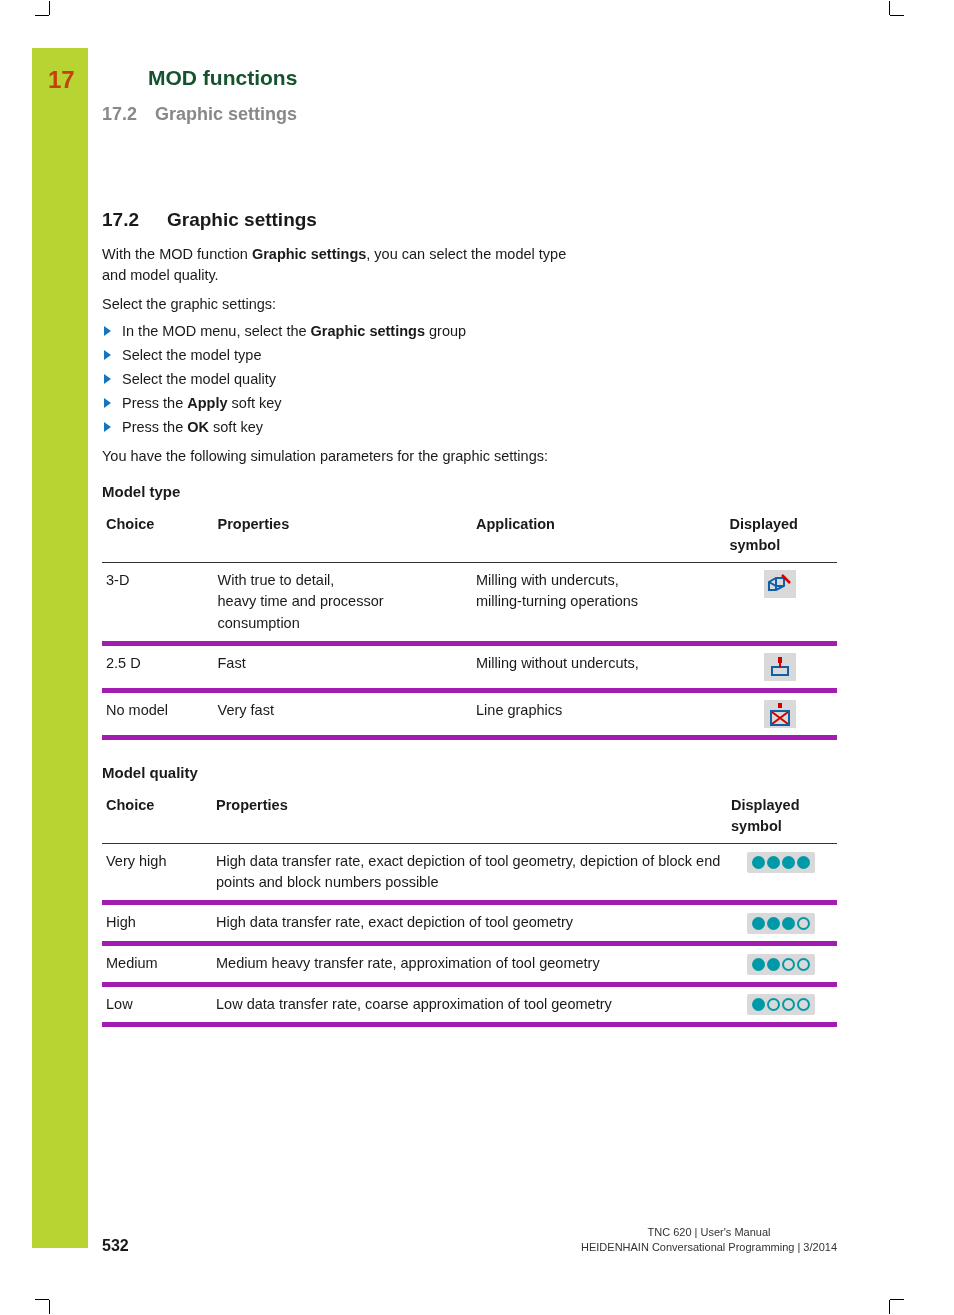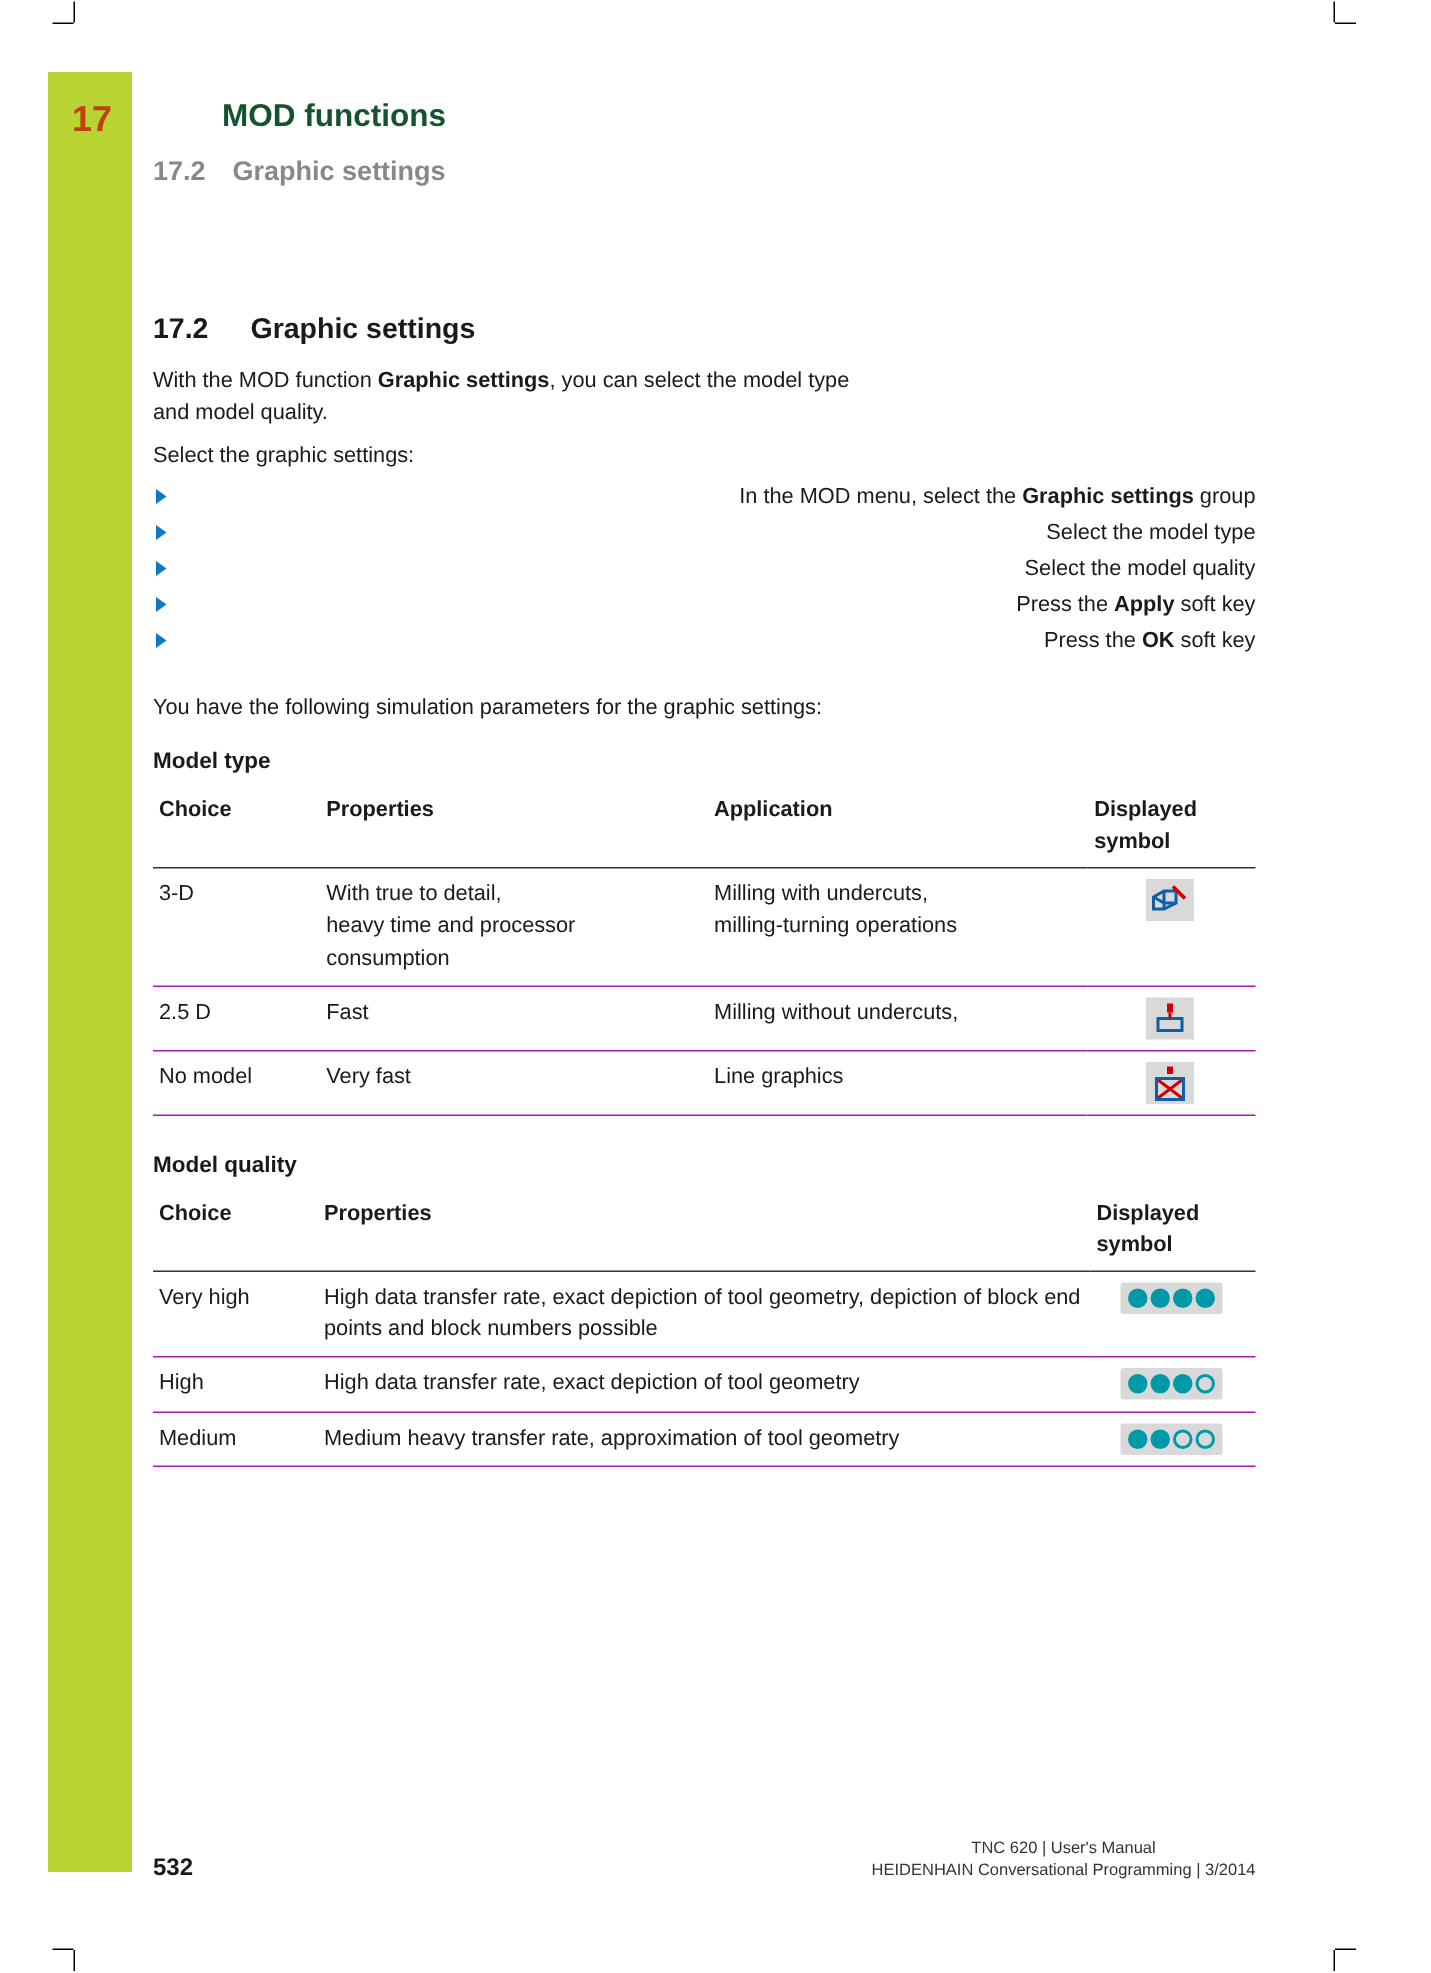--- a/index.html
+++ b/index.html
@@ -53,21 +53,21 @@
       width: 735px;
       font-size: 14.5px;
       line-height: 1.45;
       color: #1a1a1a;
     }
     .section-heading { font-weight: bold; font-size: 19px; margin-bottom: 10px; }
     .section-heading .num { margin-right: 28px; }
     .intro { margin-bottom: 8px; max-width: 480px; }
     .intro .bold { font-weight: bold; }
     .lead { margin-bottom: 6px; }
-    .steps { list-style: none; margin-bottom: 24px; text-align: right; }
+    .steps { list-style: none; margin-bottom: 8px; }
     .steps li { position: relative; padding-left: 20px; margin-bottom: 3px; }
     .steps li::before {
       content: "";
       position: absolute;
       left: 2px;
       top: 5px;
       width: 0; height: 0;
       border-left: 7px solid #1177c0;
       border-top: 5px solid transparent;
       border-bottom: 5px solid transparent;
@@ -79,21 +79,21 @@
     table { width: 100%; border-collapse: collapse; font-size: 14.5px; }
     th {
       text-align: left;
       font-weight: bold;
       padding: 6px 6px 6px 4px;
       border-bottom: 1.5px solid #333;
       vertical-align: top;
     }
     td {
       padding: 7px 6px 7px 4px;
-      border-bottom: 1px solid #a21caf;
+      border-bottom: 5px solid #a21caf;
       vertical-align: top;
     }
     .col-choice { width: 110px; }
     .col-props { width: 255px; }
     .col-app { width: 250px; }
     .col-sym { width: 110px; text-align: left; }
     td.sym { text-align: center; }
 
     .t2 .col-choice { width: 110px; }
     .t2 .col-props2 { width: auto; }
@@ -254,20 +254,30 @@
         <tr>
           <td>Medium</td>
           <td>Medium heavy transfer rate, approximation of tool geometry</td>
           <td class="sym"><span class="dots">
               <span class="dot fill"></span>
               <span class="dot fill"></span>
               <span class="dot"></span>
               <span class="dot"></span>
             </span></td>
         </tr>
+        <tr>
+          <td>Low</td>
+          <td>Low data transfer rate, coarse approximation of tool geometry</td>
+          <td class="sym"><span class="dots">
+              <span class="dot fill"></span>
+              <span class="dot"></span>
+              <span class="dot"></span>
+              <span class="dot"></span>
+            </span></td>
+        </tr>
       </tbody>
   </table>
 </div>
 
 <div class="footer">
   <div class="page-num">532</div>
   <div class="foot-right">
     <div>TNC 620 | User's Manual</div>
     <div>HEIDENHAIN Conversational Programming | 3/2014</div>
   </div>

